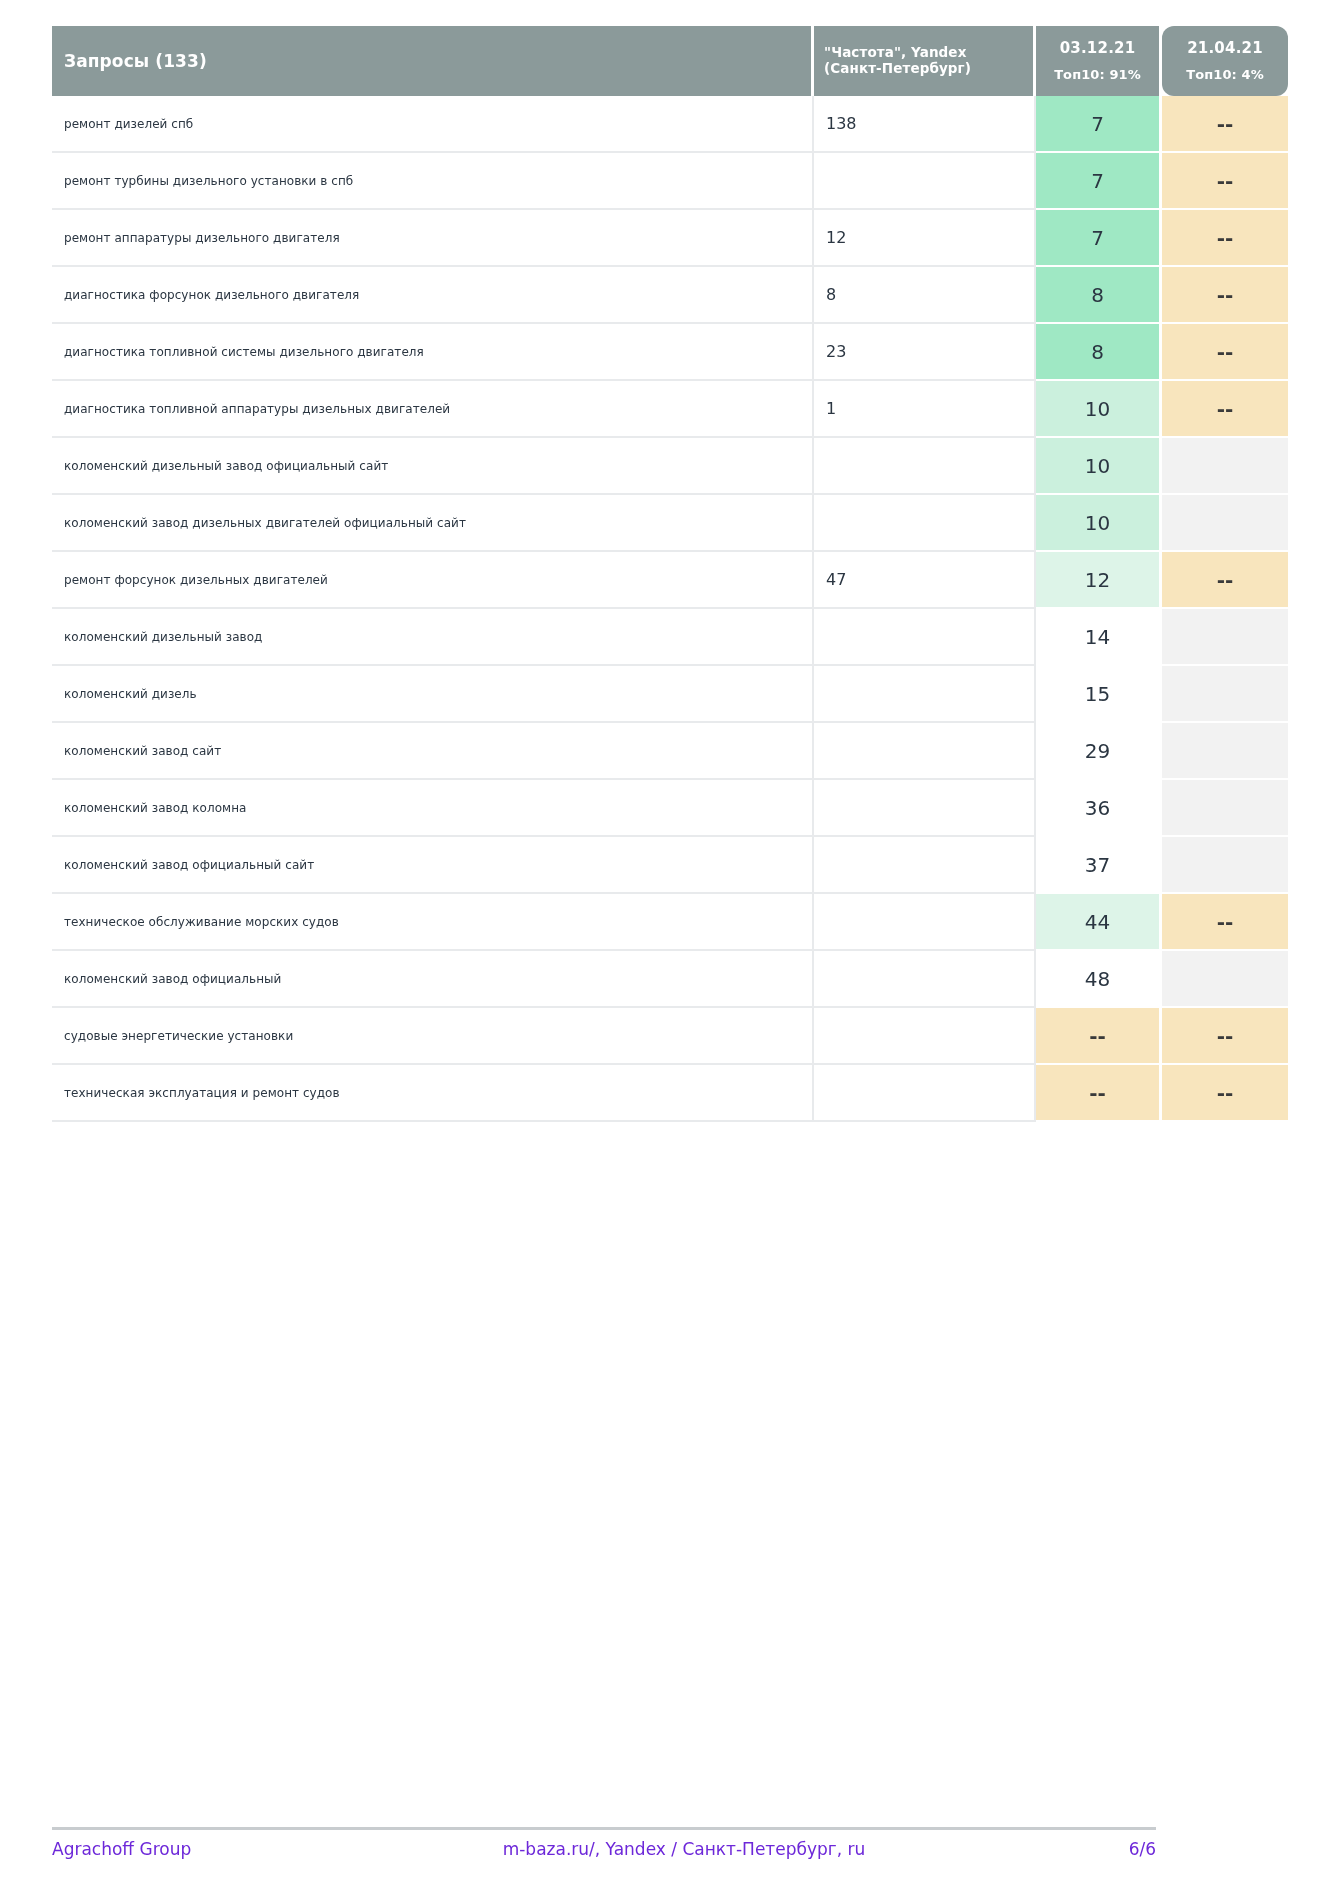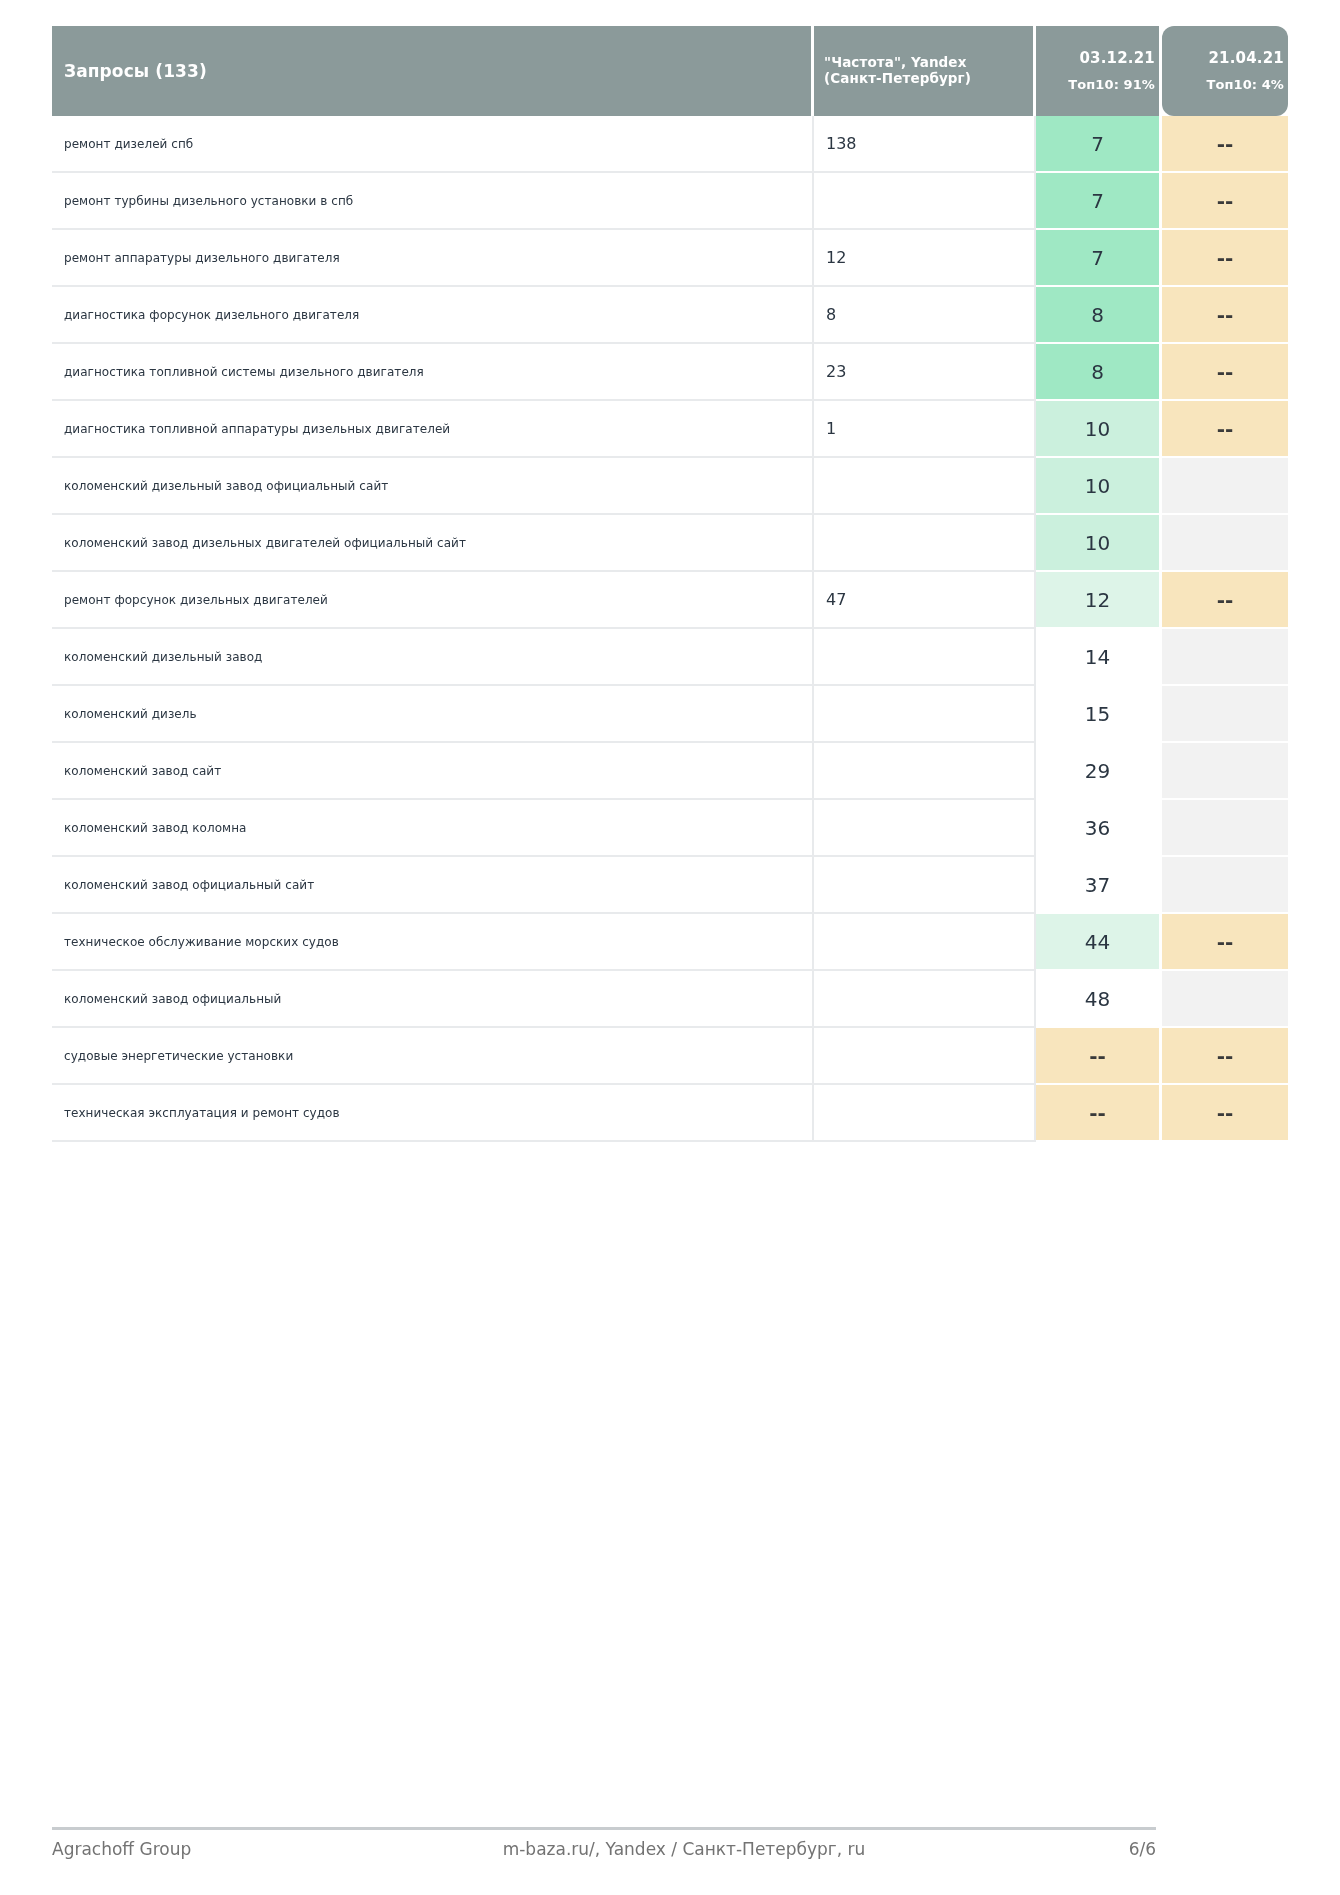--- a/index.html
+++ b/index.html
@@ -50,22 +50,22 @@
     line-height: 1.18;
     letter-spacing: 0.1px;
   }
   thead th.th-freq {
     font-size: 13.5px;
     font-weight: bold;
     padding: 6px 10px;
   }
   thead th.th-date {
     font-size: 13.5px;
-    text-align: right;
-    padding: 24px 4px;
+    text-align: center;
+    padding: 14px 4px;
   }
   thead th.th-date .date-line {
     display: block;
     font-size: 15px;
     font-weight: bold;
     letter-spacing: 0.2px;
   }
   thead th.th-date .top-line {
     display: block;
     font-size: 13px;
@@ -117,21 +117,21 @@
   .footer {
     position: absolute;
     left: 52px;
     right: 52px;
     bottom: 36px;
     border-top: 3px solid #c8cccf;
     padding-top: 9px;
     display: flex;
     align-items: center;
     font-size: 17px;
-    color: #737373;
+    color: #6d28d9;
   }
   .footer .f-left   { flex: 0 0 300px; text-align: left; }
   .footer .f-center { flex: 1 1 auto; text-align: center; }
   .footer .f-right  { flex: 0 0 140px; text-align: right; }
 </style>
 </head>
 <body>
 
 <div class="page">
 

